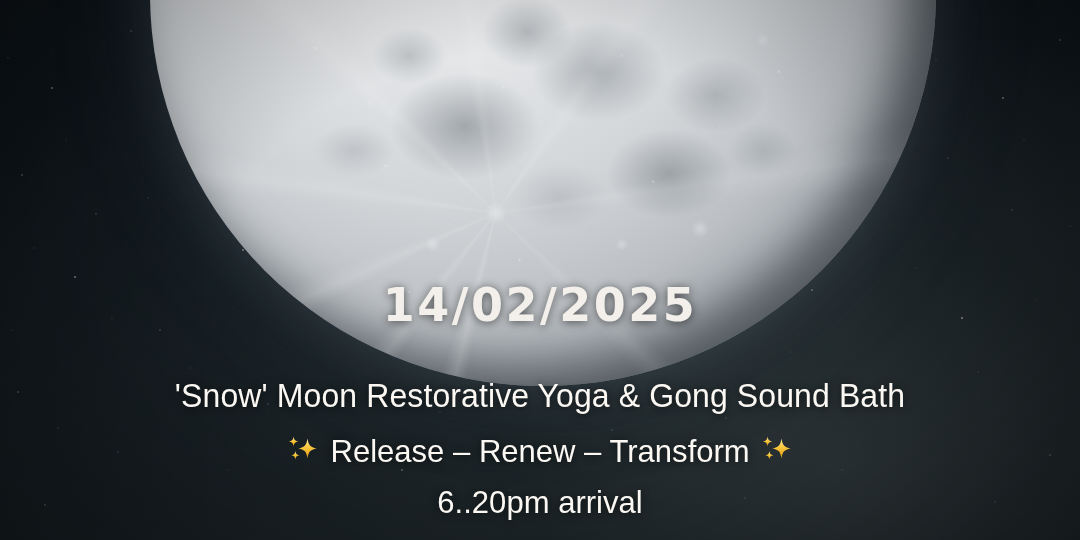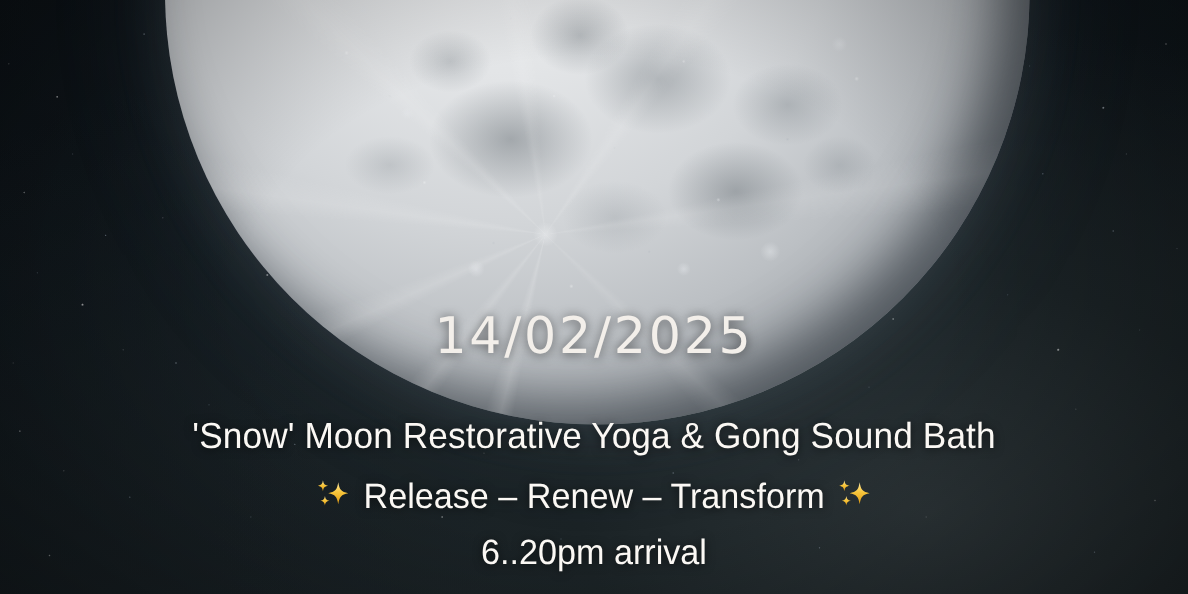--- a/index.html
+++ b/index.html
@@ -212,21 +212,21 @@
     right: 0;
     top: 0;
     text-align: center;
   }
   .date {
     position: absolute;
     left: 0;
     right: 0;
     top: 282px;
     font-family: "DejaVu Sans", sans-serif;
-    font-weight: 400;
+    font-weight: 700;
     font-size: 46px;
     letter-spacing: 2.5px;
     color: #f3efea;
     line-height: 1;
     text-shadow: 0 1px 10px rgba(0,0,0,.6);
   }
   .headline {
     position: absolute;
     left: 0;
     right: 0;

